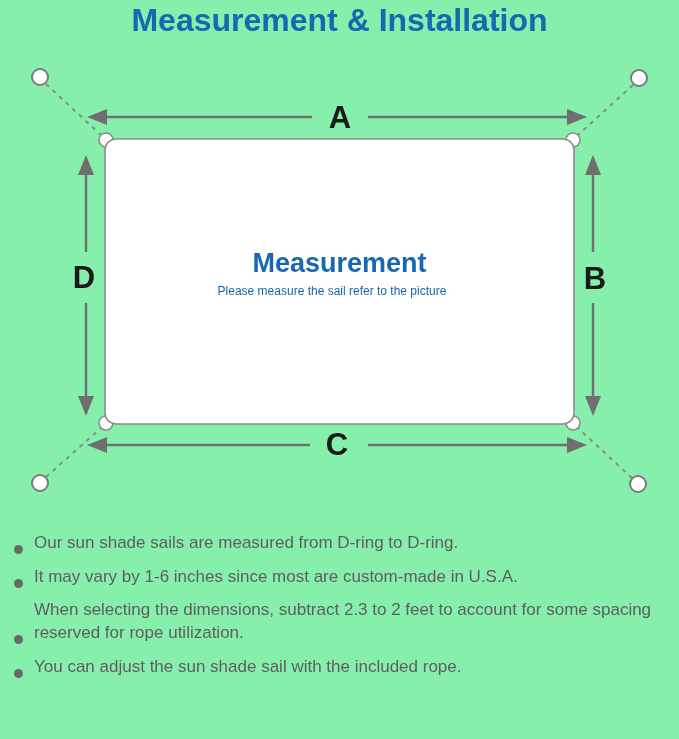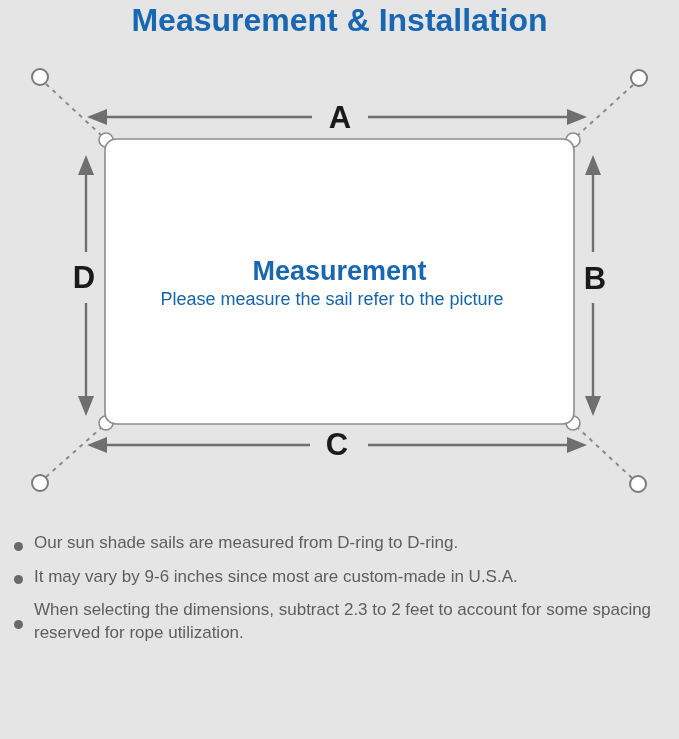--- a/index.html
+++ b/index.html
@@ -1,47 +1,47 @@
 <!DOCTYPE html>
 <html><head>
 <meta charset="utf-8">
 <style>
   html,body{margin:0;padding:0;background:#ffffff;}
   .page{
-    position:relative;width:679px;height:739px;background:#e5e5e5;overflow:hidden;
+    position:relative;width:679px;height:739px;background:#86efac;overflow:hidden;
     font-family:"Liberation Sans", sans-serif;
   }
   .title{
     position:absolute;top:0;left:0;width:100%;text-align:center;
     font-size:32px;font-weight:bold;color:#1767b2;letter-spacing:0px;
     margin:0;padding-top:2px;
   }
   .diagram-svg{position:absolute;top:0;left:0;}
   .rope{stroke:#8a8a8a;stroke-width:2;stroke-dasharray:4 5;fill:none;}
   .anchor{fill:#ffffff;stroke:#7a7a7a;stroke-width:2;}
   .sail{fill:#ffffff;stroke:#8c8c8c;stroke-width:1.6;}
   .dring{fill:#ffffff;stroke:#8c8c8c;stroke-width:1.6;}
   .dim-line{stroke:#6f6f6f;stroke-width:2.4;fill:none;}
   .dim-head{fill:#6f6f6f;stroke:none;}
   .dim-label{
     font-family:"Liberation Sans", sans-serif;font-size:31px;font-weight:bold;
     fill:#1a1a1a;text-anchor:middle;
   }
   .center-text{
-    position:absolute;top:256px;left:105px;width:469px;text-align:center;
+    position:absolute;top:248px;left:105px;width:469px;text-align:center;
     pointer-events:none;
   }
   .center-title{font-size:27px;font-weight:bold;color:#1767b2;line-height:30px;margin:0;}
-  .center-subtitle{font-size:18px;color:#1565ae;line-height:22px;margin:2px 15px 0 0;}
+  .center-subtitle{font-size:12px;color:#1565ae;line-height:22px;margin:2px 15px 0 0;}
   .notes{
     position:absolute;top:531px;left:10px;width:665px;
     list-style:none;margin:0;padding:0;
   }
   .note-item{
-    display:flex;align-items:center;
+    display:flex;align-items:flex-end;
     font-size:17px;line-height:23px;color:#5e5e5e;
     margin-bottom:10.5px;
   }
   .bullet-dot{
     flex:0 0 auto;width:9px;height:9px;border-radius:50%;
     background:#696969;margin:7px 11px 0 4px;
   }
   .note-text{flex:1 1 auto;max-width:648px;}
 </style>
 </head>
@@ -100,21 +100,25 @@
     <p class="center-subtitle">Please measure the sail refer to the picture</p>
   </div>
 
   <ul class="notes">
     <li class="note-item">
       <span class="bullet-dot"></span>
       <span class="note-text">Our sun shade sails are measured from D-ring to D-ring.</span>
     </li>
     <li class="note-item">
       <span class="bullet-dot"></span>
-      <span class="note-text">It may vary by 9-6 inches since most are custom-made in U.S.A.</span>
+      <span class="note-text">It may vary by 1-6 inches since most are custom-made in U.S.A.</span>
     </li>
     <li class="note-item">
       <span class="bullet-dot"></span>
       <span class="note-text">When selecting the dimensions, subtract 2.3 to 2 feet to account for some spacing reserved for rope utilization.</span>
+    </li>
+    <li class="note-item">
+      <span class="bullet-dot"></span>
+      <span class="note-text">You can adjust the sun shade sail with the included rope.</span>
     </li>
   </ul>
 
 </div>
 
 </body></html>

